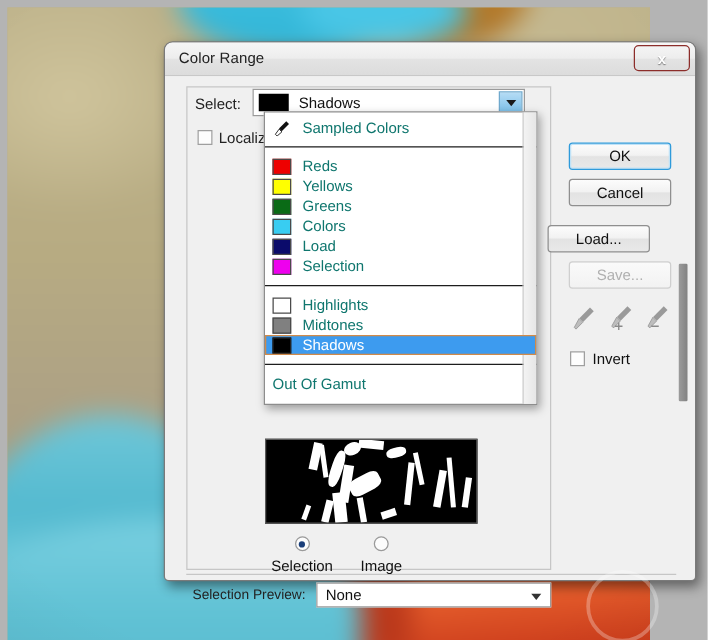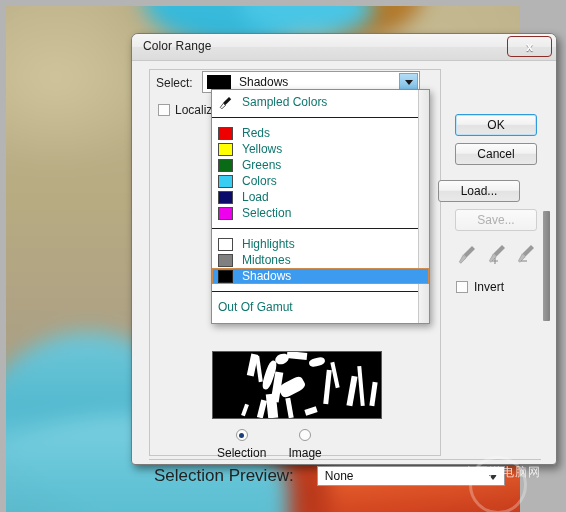--- a/index.html
+++ b/index.html
@@ -142,24 +142,24 @@
     background:#000;overflow:hidden;border:1px solid #5a5a5a;box-sizing:border-box;
   }
   #thumb .m{position:absolute;background:#fff;}
 
   #radios{position:absolute;left:85px;top:368px;display:flex;gap:22px;align-items:center;font-size:12px;color:#111;}
   .radio{display:flex;align-items:center;gap:5px;cursor:pointer;flex-direction:column;}
   .rd{width:12px;height:12px;border-radius:50%;border:1px solid #9a9a9a;background:#fcfcfc;box-sizing:border-box;position:relative;}
   .rd.on::after{content:"";position:absolute;left:2.5px;top:2.5px;width:5px;height:5px;border-radius:50%;background:#1b3f7a;}
 
   #selprevrow{position:absolute;left:22px;top:405px;display:flex;align-items:center;gap:8px;}
-  #selprevlabel{font-size:17px;color:#222;}
+  #selprevlabel{font-size:11px;color:#222;}
   #selprevcombo{
     position:relative;width:188px;height:20px;border:1px solid #9a9a9a;background:#fff;
-    box-sizing:border-box;cursor:pointer;margin-left:15px;
+    box-sizing:border-box;cursor:pointer;
   }
   #selprevcombo .txt{position:absolute;left:7px;top:2px;font-size:12px;color:#111;}
   #selprevcombo i{
     position:absolute;right:7px;top:8px;width:0;height:0;
     border-left:4px solid transparent;border-right:4px solid transparent;border-top:5px solid #333;
   }
 
   
   .btn{
     position:absolute;width:82px;height:22px;
@@ -407,14 +407,13 @@
   <div class="sep"></div>
   <div class="pad"></div>
 
   <div class="item">
     <span>Out Of Gamut</span>
   </div>
 </div>
 
 <div id="wm">
   <div class="ring"></div>
-  <div class="l2">太平洋电脑网</div>
 </div>
 
 </body></html>

